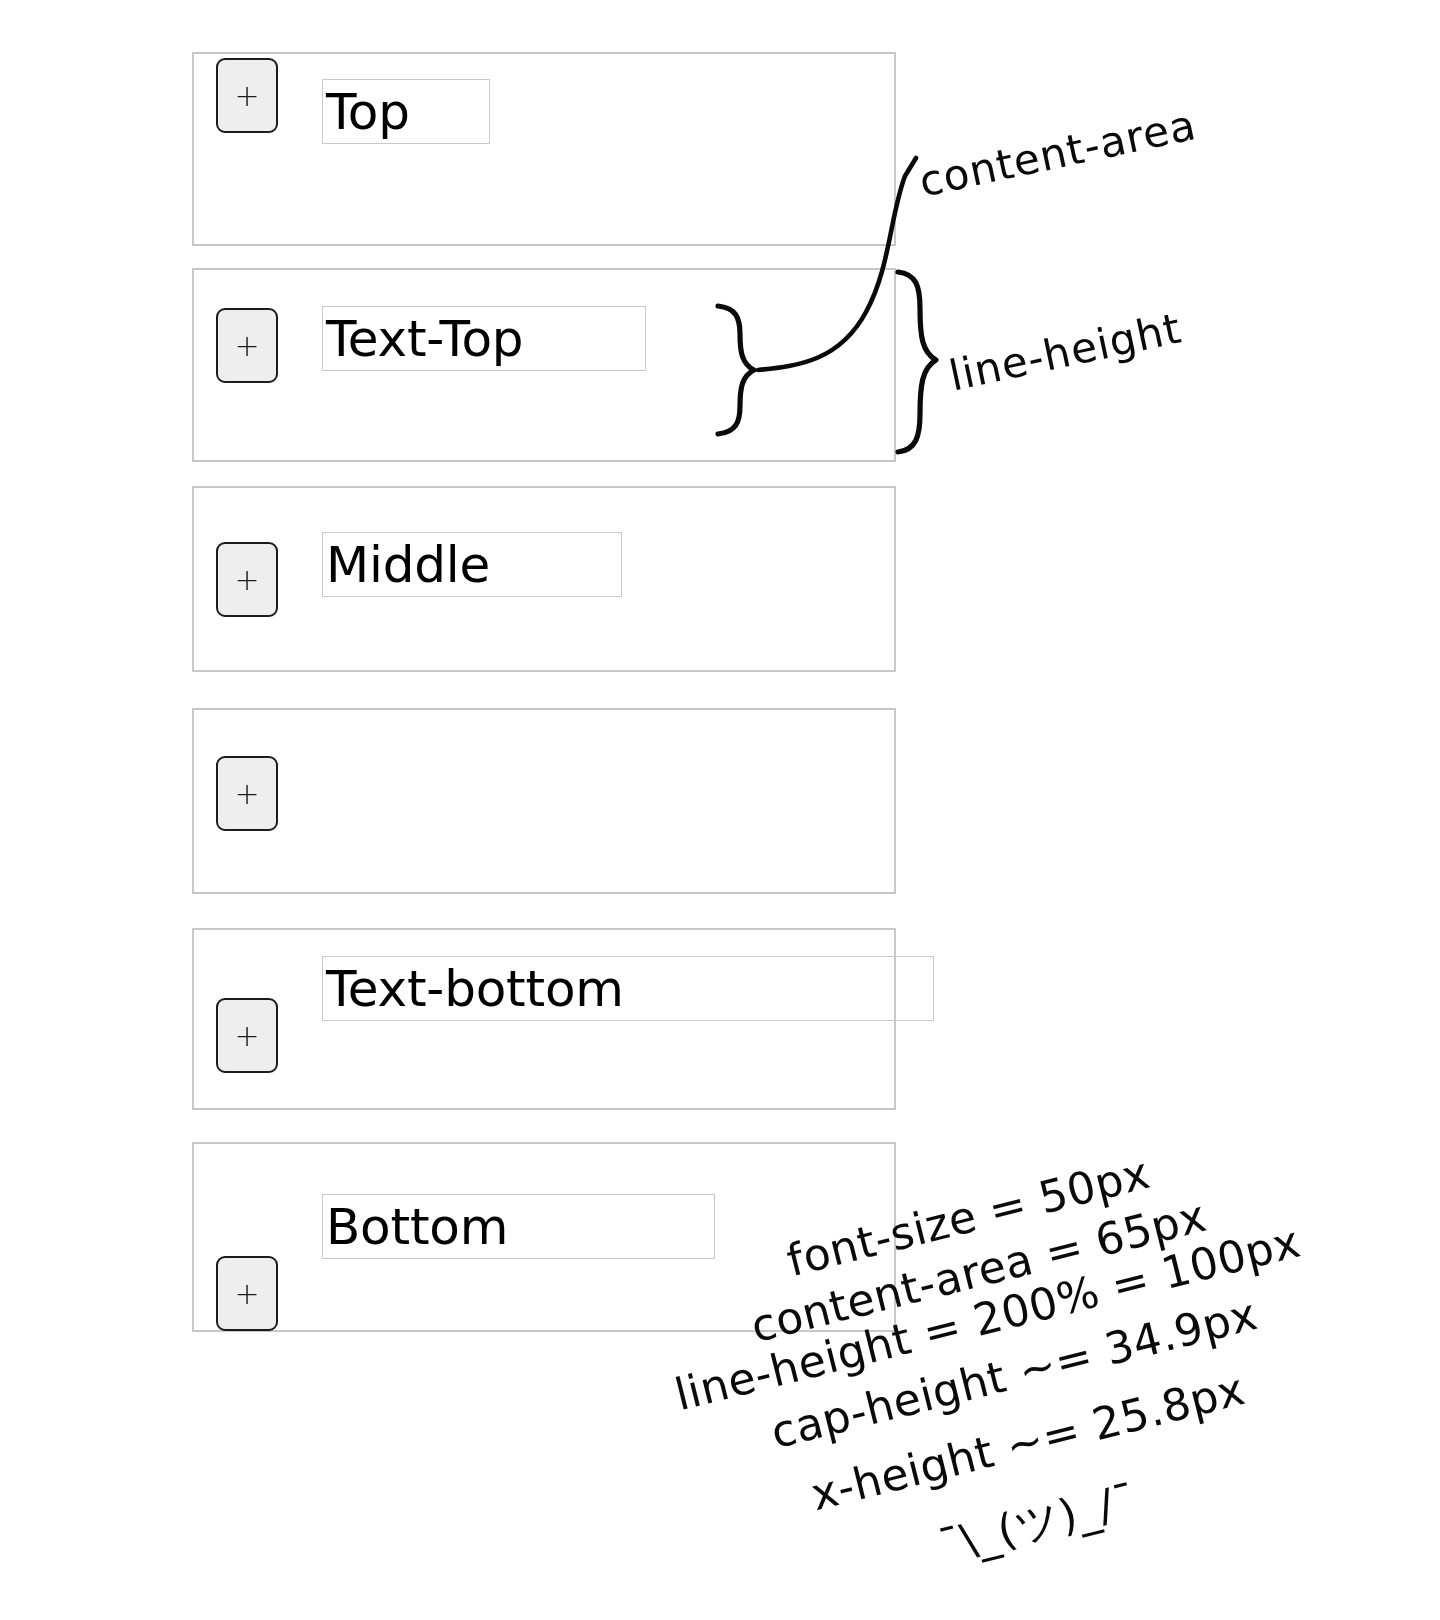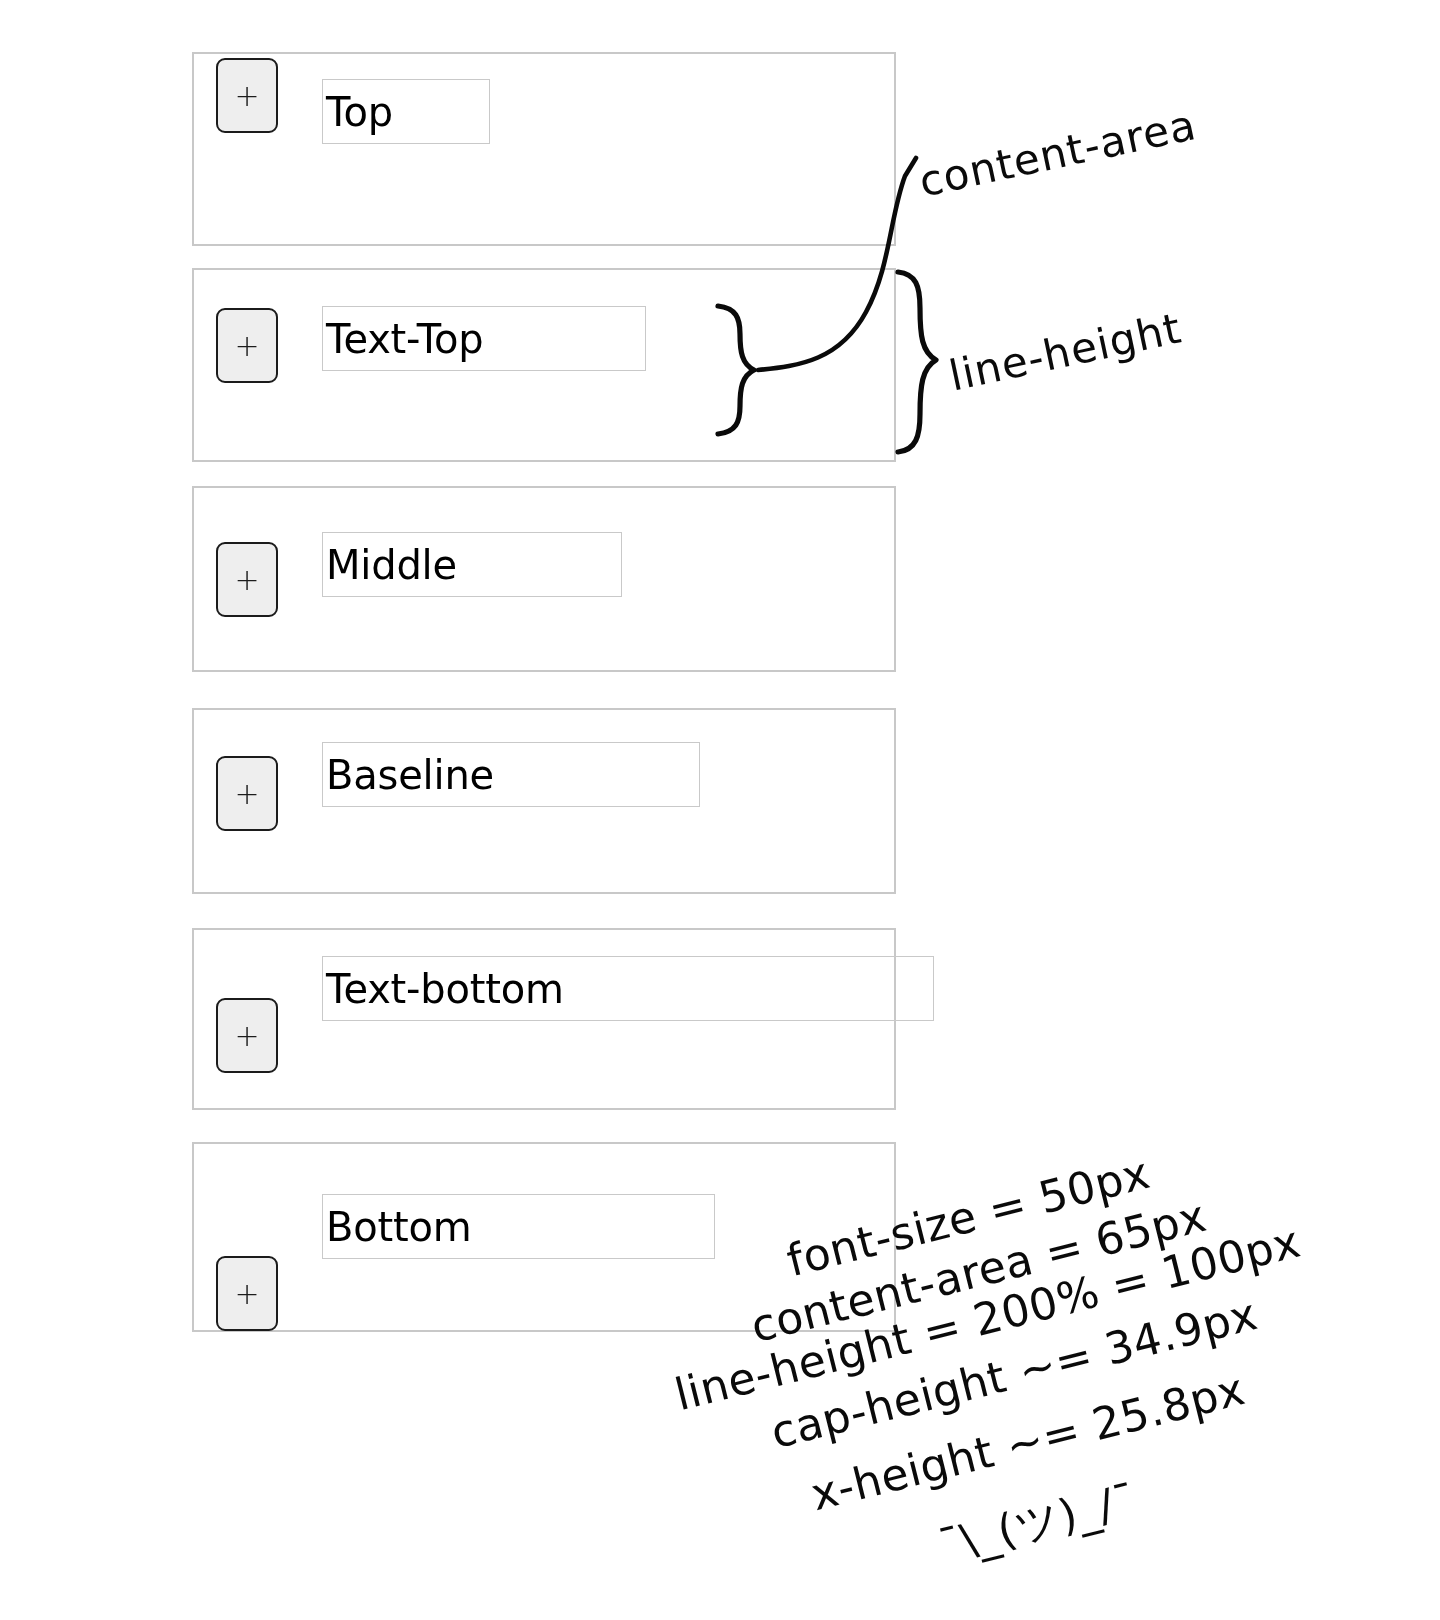--- a/index.html
+++ b/index.html
@@ -71,21 +71,21 @@
     border: 1.5px solid #c9c9c9;
     box-sizing: border-box;
     left: 128px;
     padding: 0 2px;
   }
   .txt span {
     position: absolute;
     left: 3px;
     top: 50%;
     transform: translateY(-50%);
-    font-size: 40px;
+    font-size: 50px;
     line-height: 65px;
     height: 65px;
     color: #000000;
     font-family: "DejaVu Sans", sans-serif;
     letter-spacing: -0.2px;
     white-space: nowrap;
   }
 
   
   .hand {
@@ -153,23 +153,20 @@
       <div class="txt" style="top:44px; width:300px;">
         <span>Middle</span>
       </div>
     </div>
   </div>
 
   <div class="row" style="top:708px; height:182px;">
     <div class="line" style="height:182px;">
       <div class="plus-btn" style="top:46px;">
         <div class="glyph">+</div>
-      </div>
-      <div class="txt" style="top:32px; width:378px;">
-        <span>Baseline</span>
       </div>
     </div>
   </div>
 
   <div class="row" style="top:928px; height:178px;">
     <div class="line" style="height:178px;">
       <div class="plus-btn" style="top:68px;">
         <div class="glyph">+</div>
       </div>
       <div class="txt" style="top:26px; width:612px;">

